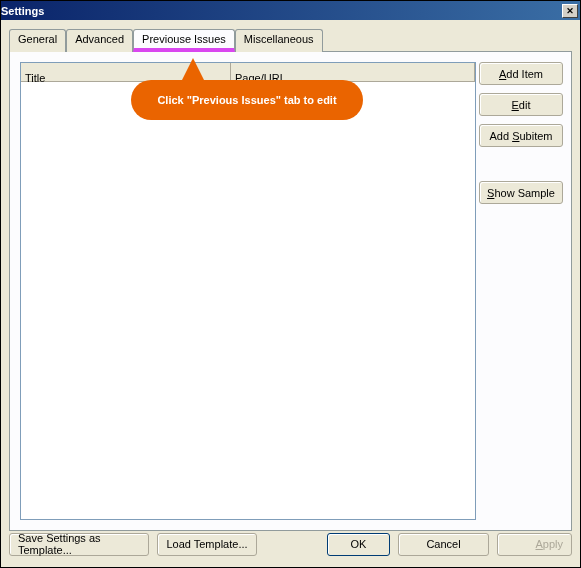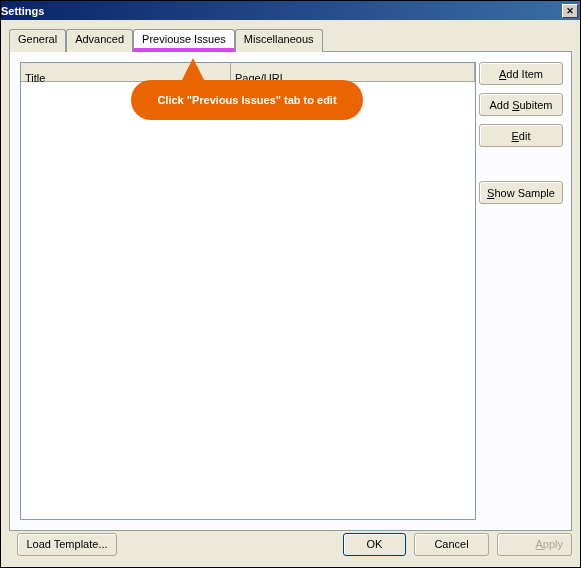--- a/index.html
+++ b/index.html
@@ -51,41 +51,42 @@
         <div class="listheader">
           <div class="col col1">Title</div>
           <div class="col col2">Page/URL</div>
         </div>
       </div>
       <div class="sidebar">
         <div class="btn">
             <span><u>A</u><span>dd Item</span></span>
           </div>
         <div class="btn">
-            <span><span>Add </span><u>S</u><span>ubitem</span></span>
+            <span><u>E</u><span>dit</span></span>
           </div>
         <div class="btn">
-            <span><u>E</u><span>dit</span></span>
+            <span><span>Add </span><u>S</u><span>ubitem</span></span>
           </div>
         <div class="gap"></div>
         <div class="btn">
             <span><u>S</u><span>how Sample</span></span>
           </div>
       </div>
     </div>
     <div class="callout">
       <div class="callout-tail"></div>
       <div class="callout-body">Click "Previous Issues" tab to edit</div>
     </div>
     <div class="bottombar">
+      <div class="btn" style="width:140px">Save Settings as Template...</div>
       <div style="width:8px"></div>
       <div class="btn" style="width:100px">Load Template...</div>
       <div class="spacer"></div>
       <div class="btn default" style="width:63px">OK</div>
       <div style="width:8px"></div>
-      <div class="btn" style="width:75px">Cancel</div>
+      <div class="btn" style="width:91px">Cancel</div>
       <div style="width:8px"></div>
       <div class="btn disabled" style="width:75px">
           <span><u>A</u><span>pply</span></span>
         </div>
     </div>
   </div>
 </div>
 
 </body></html>

